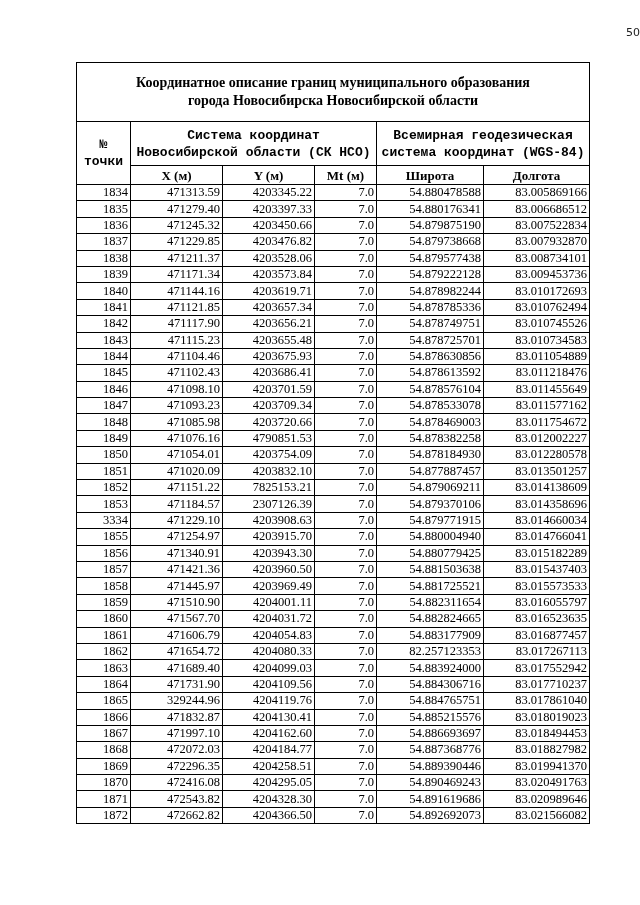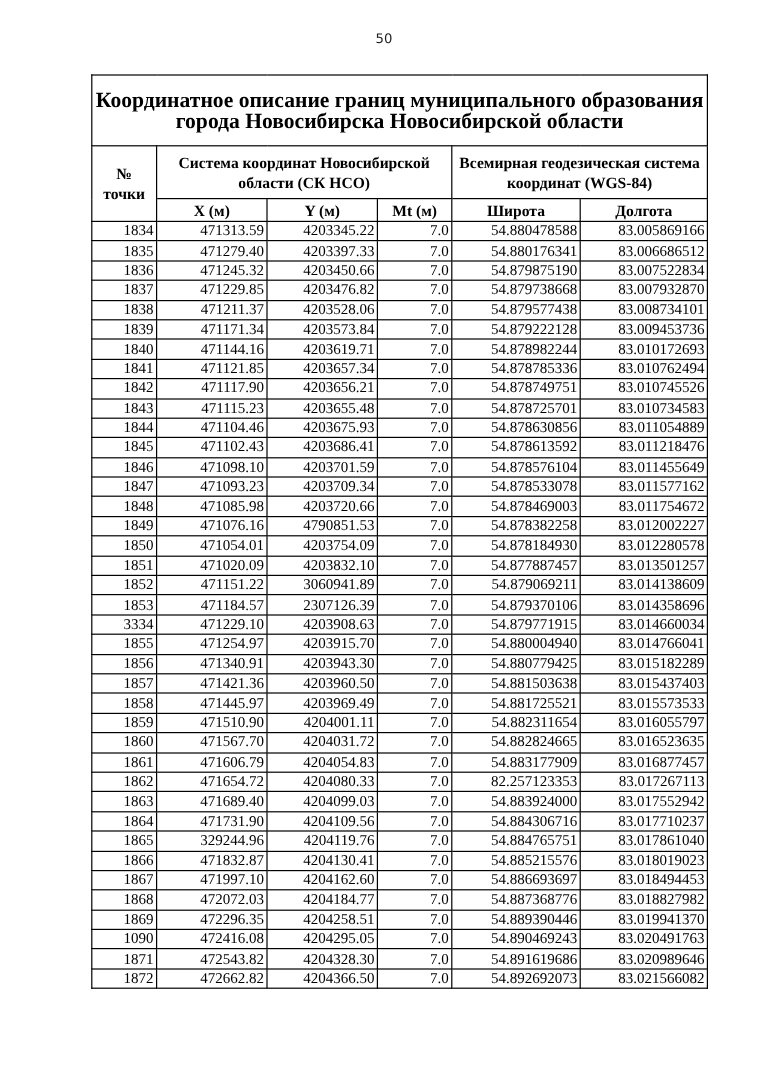--- a/index.html
+++ b/index.html
@@ -1,37 +1,37 @@
 <!DOCTYPE html>
 <html><head>
 <meta charset="utf-8">
 <style>
   html, body { margin: 0; padding: 0; background: #ffffff; }
   body { width: 640px; height: 905px; position: relative; overflow: hidden; }
   .page-num {
-    position: absolute; top: 26px; left: 0; width: 640px; text-align: center;
+    position: absolute; top: 26px; left: 0; width: 640px; text-align: right;
     font-family: "DejaVu Sans", sans-serif; font-size: 11px; color: #222;
   }
   table.coords {
     position: absolute; left: 76px; top: 62px;
     width: 513px;
     border-collapse: collapse;
     font-family: "Liberation Serif", serif;
     color: #000;
     table-layout: fixed;
   }
   table.coords td, table.coords th {
     border: 1px solid #000;
     padding: 0 2px;
   }
   .title-cell {
-    height: 58px; text-align: center; font-weight: bold; font-size: 18px; line-height: 18px;
+    height: 58px; text-align: center; font-weight: bold; font-size: 14px; line-height: 18px;
   }
   .hdr { text-align: center; font-weight: bold; font-size: 13px; line-height: 17px; }
-  .hdr-group { height: 44px; }
+  .hdr-group { height: 44px; font-family: Liberation Mono, monospace; }
   .hdr-sub { height: 19px; }
   tbody td {
     height: 15.4px; font-size: 12.5px; line-height: 15px; text-align: right;
     padding: 0 2px 0 0; white-space: nowrap;
   }
 </style>
 </head>
 <body>
 
 <div class="page-num">50</div>
@@ -206,21 +206,21 @@
         <td>1851</td>
         <td>471020.09</td>
         <td>4203832.10</td>
         <td>7.0</td>
         <td>54.877887457</td>
         <td>83.013501257</td>
       </tr>
       <tr>
         <td>1852</td>
         <td>471151.22</td>
-        <td>3060941.89</td>
+        <td>7825153.21</td>
         <td>7.0</td>
         <td>54.879069211</td>
         <td>83.014138609</td>
       </tr>
       <tr>
         <td>1853</td>
         <td>471184.57</td>
         <td>2307126.39</td>
         <td>7.0</td>
         <td>54.879370106</td>
@@ -348,21 +348,21 @@
       </tr>
       <tr>
         <td>1869</td>
         <td>472296.35</td>
         <td>4204258.51</td>
         <td>7.0</td>
         <td>54.889390446</td>
         <td>83.019941370</td>
       </tr>
       <tr>
-        <td>1090</td>
+        <td>1870</td>
         <td>472416.08</td>
         <td>4204295.05</td>
         <td>7.0</td>
         <td>54.890469243</td>
         <td>83.020491763</td>
       </tr>
       <tr>
         <td>1871</td>
         <td>472543.82</td>
         <td>4204328.30</td>

